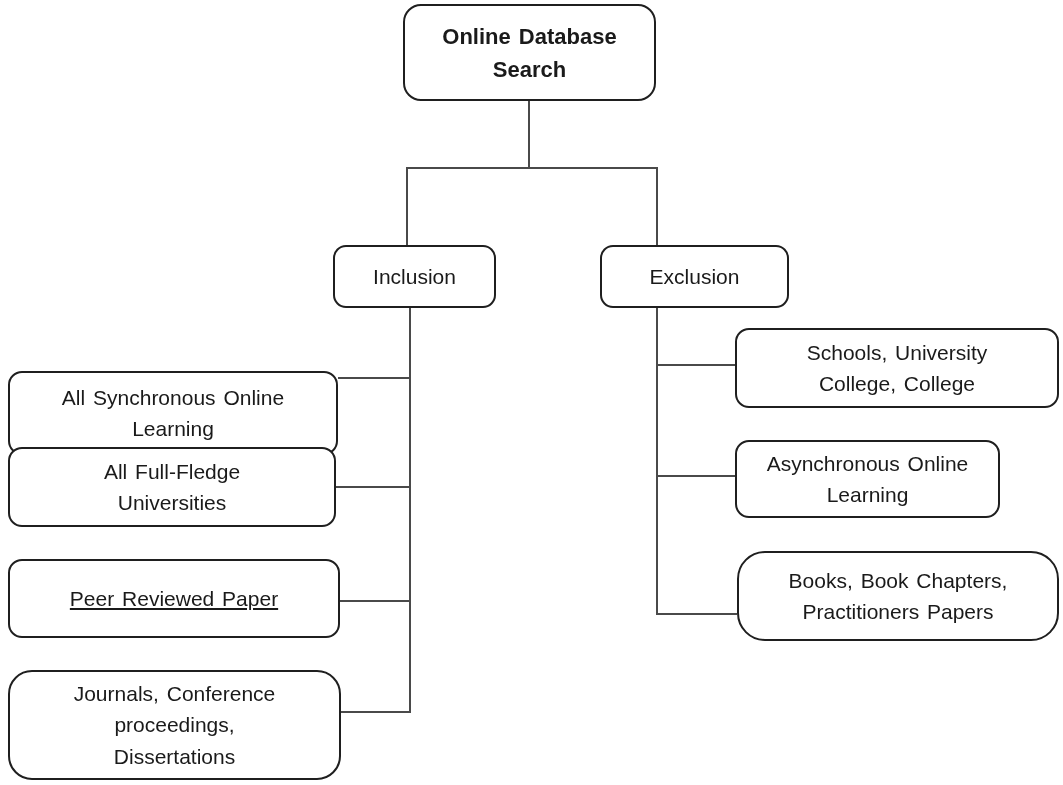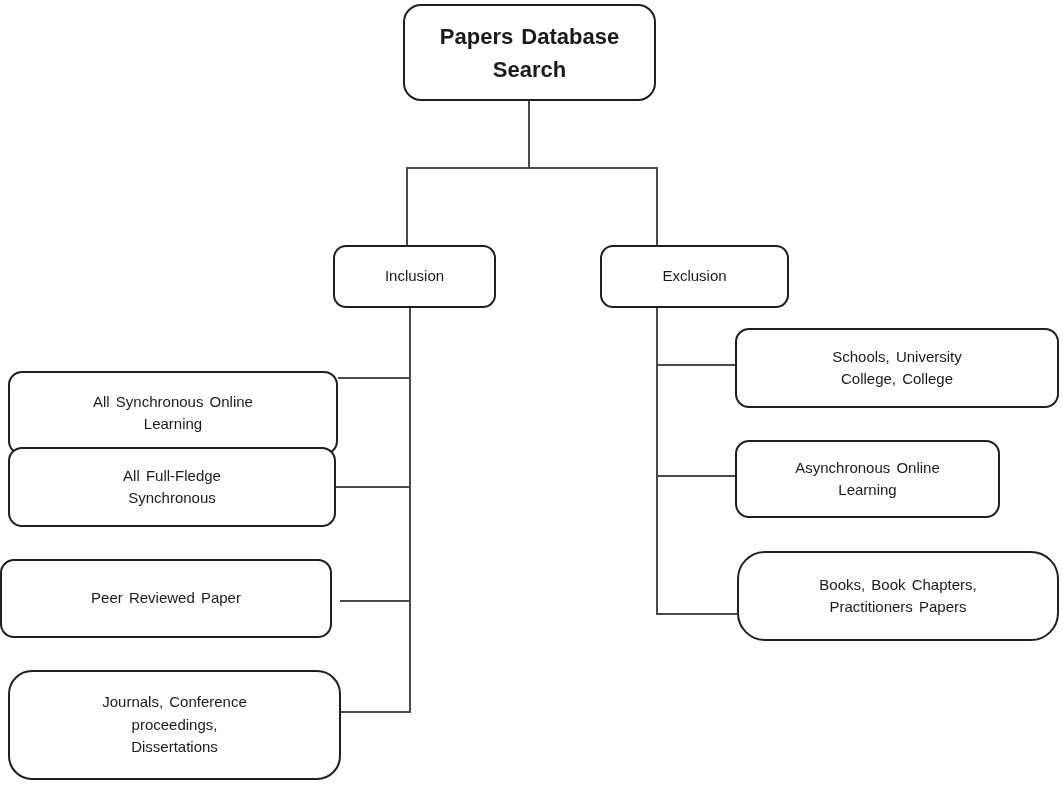--- a/index.html
+++ b/index.html
@@ -33,38 +33,38 @@
   }
   .node {
     position: absolute;
     border: 2.5px solid var(--box-border);
     border-radius: 14px;
     background: var(--bg);
     display: flex;
     align-items: center;
     justify-content: center;
     text-align: center;
-    font-size: 15px;
+    font-size: 21px;
     line-height: 1.5;
     white-space: pre-line;
     padding: 2px 14px;
     word-spacing: 2px;
   }
   .node-root {
     left: 403px; top: 4px; width: 253px; height: 97px;
     font-weight: bold;
     font-size: 22px;
     border-radius: 18px;
   }
   .node-inclusion  { left: 333px; top: 245px; width: 163px; height: 63px; border-radius: 13px; }
   .node-exclusion  { left: 600px; top: 245px; width: 189px; height: 63px; border-radius: 13px; }
 
   .node-left-1  { left: 8px;  top: 333px; width: 330px; height: 84px; margin-top: 38px;  }
   .node-left-2  { left: 8px;  top: 447px; width: 328px; height: 80px;  }
-  .node-left-3  { left: 0;  top: 559px; width: 332px; height: 79px;  }
+  .node-left-3  { left: 8px;  top: 559px; width: 332px; height: 79px; text-decoration: underline;  }
   .node-left-4  { left: 8px;  top: 670px; width: 333px; height: 110px; border-radius: 24px; }
 
   .node-right-1 { left: 735px; top: 328px; width: 324px; height: 80px;  }
   .node-right-2 { left: 735px; top: 440px; width: 265px; height: 78px;  }
   .node-right-3 { left: 737px; top: 551px; width: 322px; height: 90px; border-radius: 28px; }
 </style>
 </head>
 <body>
 
 <div class="canvas">
@@ -85,32 +85,32 @@
     <line x1="340" y1="601" x2="411" y2="601"></line>
     <line x1="341" y1="712" x2="411" y2="712"></line>
 
     <line x1="657" y1="308" x2="657" y2="614"></line>
 
     <line x1="656" y1="365" x2="735" y2="365"></line>
     <line x1="656" y1="476" x2="735" y2="476"></line>
     <line x1="656" y1="614" x2="737" y2="614"></line>
   </svg>
 
-  <div class="node node-root">Papers Database
+  <div class="node node-root">Online Database
 Search</div>
 
   <div class="node node-inclusion">Inclusion</div>
 
   <div class="node node-exclusion">Exclusion</div>
 
   <div class="node node-left-1">All Synchronous Online
 Learning</div>
 
   <div class="node node-left-2">All Full-Fledge
-Synchronous</div>
+Universities</div>
 
   <div class="node node-left-3">Peer Reviewed Paper</div>
 
   <div class="node node-right-1">Schools, University
 College, College</div>
 
   <div class="node node-left-4">Journals, Conference
 proceedings,
 Dissertations</div>
 

